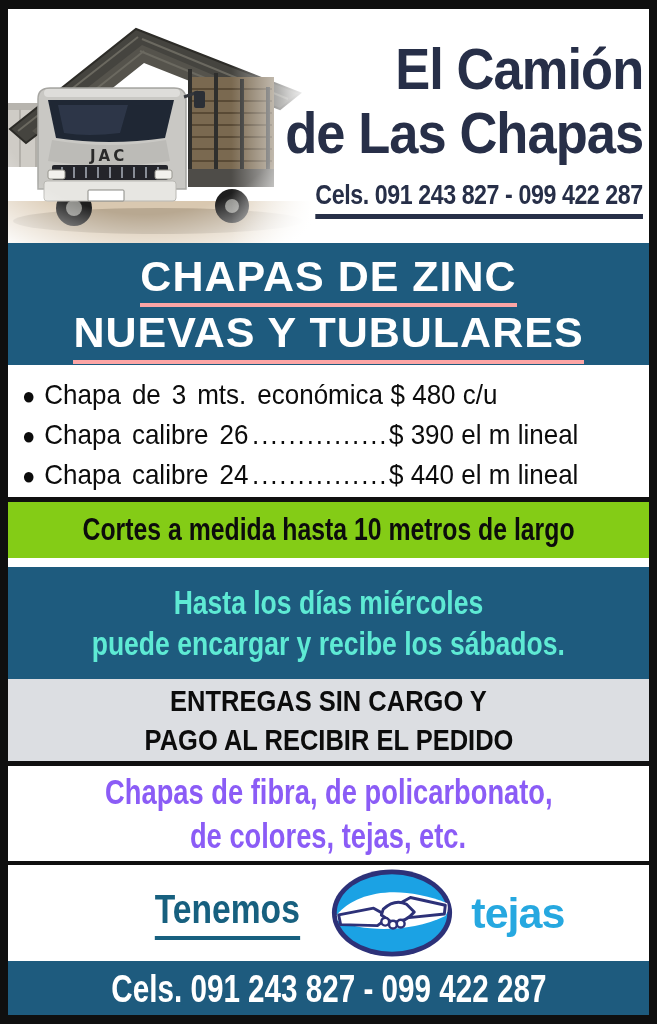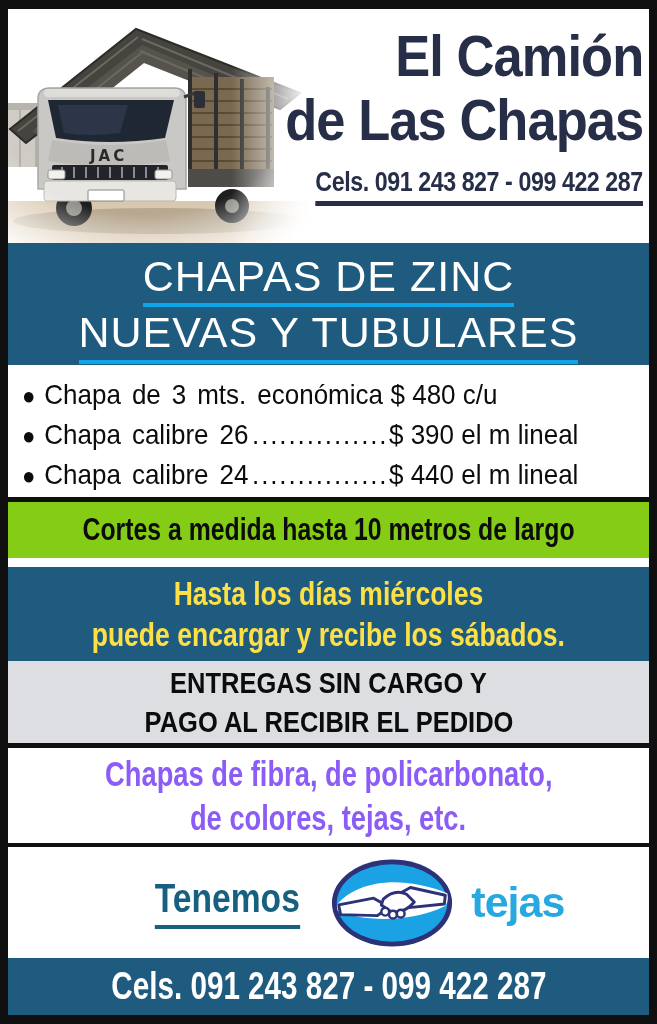--- a/index.html
+++ b/index.html
@@ -24,43 +24,43 @@
   .sec-header { position:relative; height:234px; background:#ffffff; flex:none; }
   .truck-wrap { position:absolute; left:0; top:0; width:310px; height:234px; }
   .truck-wrap svg { display:block; }
   .truck-fade {
     position:absolute; inset:0;
     background:
       linear-gradient(to right, rgba(255,255,255,0) 72%, #ffffff 98%),
       radial-gradient(ellipse 78% 72% at 44% 46%, rgba(255,255,255,0) 58%, #ffffff 96%);
   }
   .title-block {
-    position:absolute; top:16px; right:6px; text-align:right;
+    position:absolute; top:29px; right:6px; text-align:right;
     color:#272f48;
   }
   .title-line {
     display:block; font-weight:bold; font-size:57px; line-height:1.12;
     letter-spacing:-1px; white-space:nowrap;
     transform:scaleX(.92); transform-origin:right center;
   }
   .header-phone {
     display:inline-block; margin-top:14px;
     font-weight:bold; font-size:27px; letter-spacing:-0.5px; white-space:nowrap;
     transform:scaleX(.86); transform-origin:right center;
     border-bottom:5px solid #272f48; padding-bottom:3px;
   }
 
   
   .sec-banner {
     height:122px; flex:none; background:#1e5b7e;
     text-align:center; color:#ffffff; padding-top:9px;
   }
   .banner-line {
-    display:inline-block; font-weight:normal; font-size:43px; letter-spacing:1px;
-    white-space:nowrap; border-bottom:4px solid #0ea5e9; padding-bottom:3px;
+    display:inline-block; font-weight:bold; font-size:43px; letter-spacing:1px;
+    white-space:nowrap; border-bottom:4px solid #fca5a5; padding-bottom:3px;
     margin:1px 0; line-height:1.1;
   }
 
   
   .sec-prices {
     height:137px; flex:none; background:#ffffff;
     border-bottom:5px solid #101010;
     padding:10px 14px 0 14px; color:#0c0c0c;
   }
   .price-row {
@@ -75,21 +75,21 @@
 
   
   .sec-cortes {
     height:56px; flex:none; background:#84cc16; color:#0c0c0c;
     display:flex; align-items:center; justify-content:center;
   }
   .sec-gap { height:9px; flex:none; background:#ffffff; }
 
   
   .sec-schedule {
-    height:94px; flex:none; background:#1e5b7e; color:#fde047;
+    height:112px; flex:none; background:#1e5b7e; color:#5eead4;
     display:flex; flex-direction:column; align-items:center; justify-content:center;
   }
 
   
   .sec-delivery {
     height:87px; flex:none; background:#dcdee2; color:#0c0c0c;
     border-bottom:5px solid #101010;
     display:flex; flex-direction:column; align-items:center; justify-content:center;
   }
 

